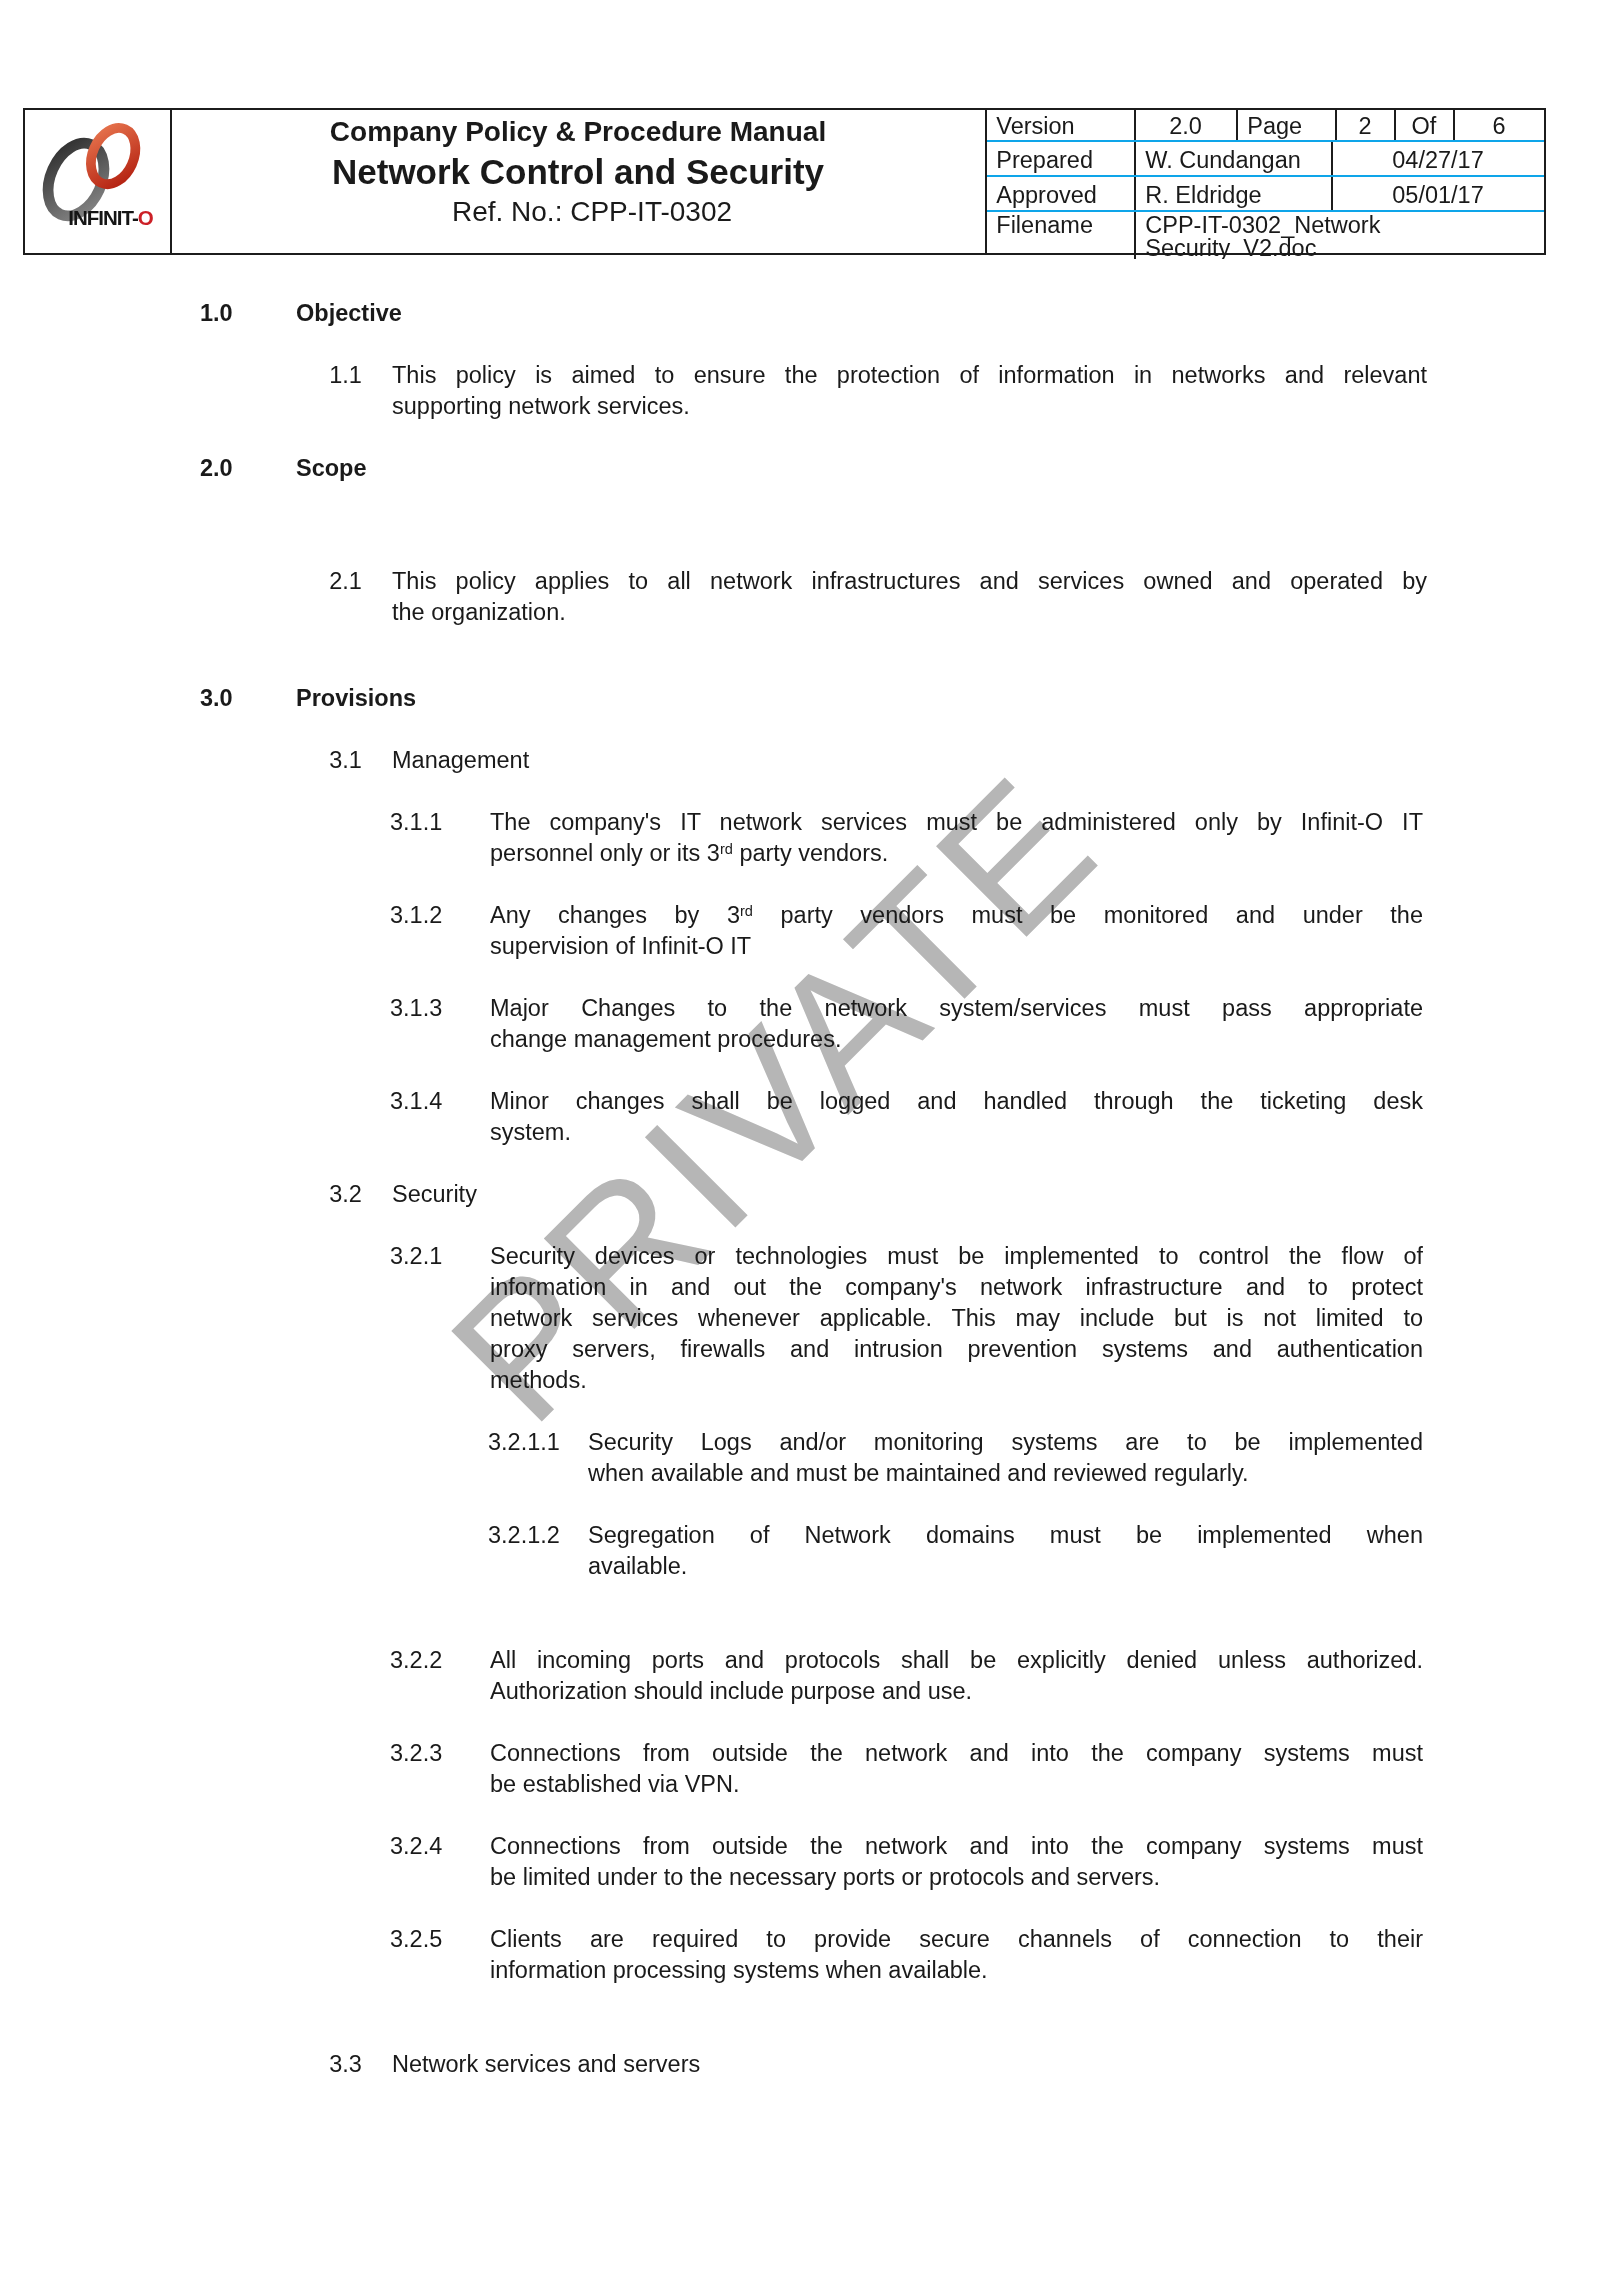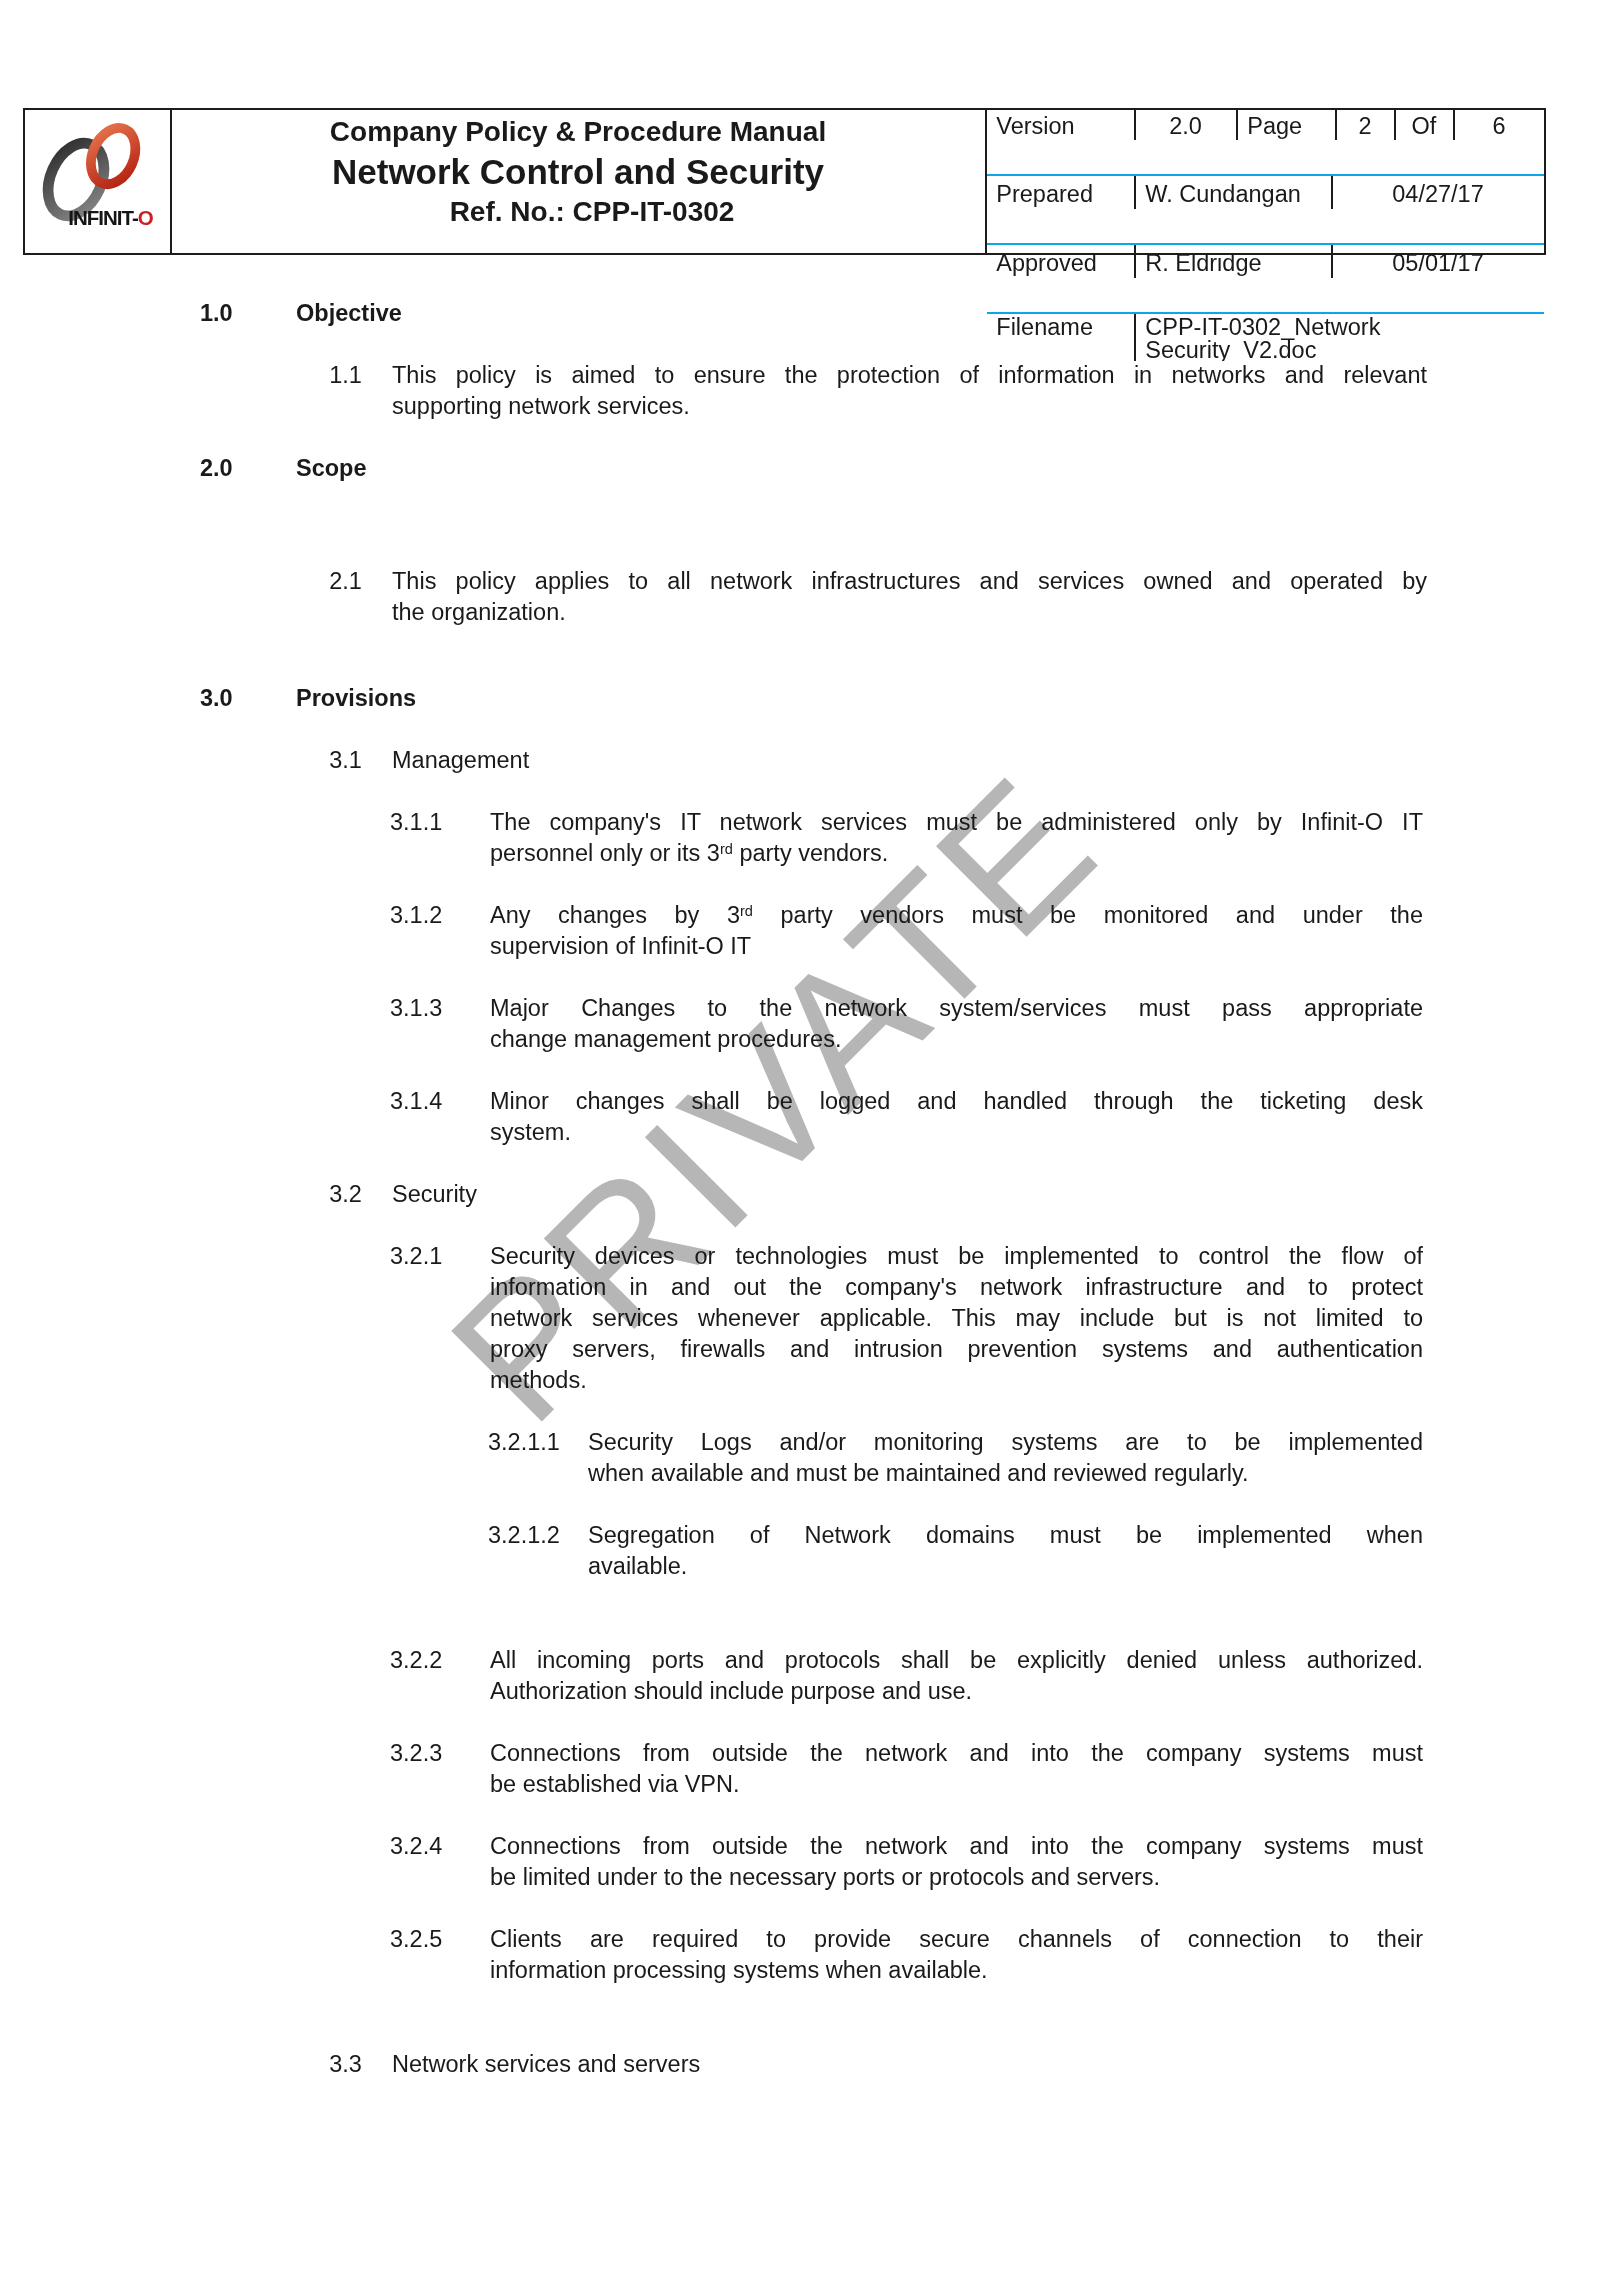--- a/index.html
+++ b/index.html
@@ -18,23 +18,23 @@
   .header-table {
     position:absolute; left:22.5px; top:108px; width:1523px; height:147px;
     border:2.9px solid #1c1c1c; display:flex; z-index:1; box-sizing:border-box;
     background:transparent;
   }
   .logo-cell { width:147px; box-sizing:border-box; border-right:2px solid #1c1c1c;
     display:flex; align-items:center; justify-content:center; }
   .title-cell { flex:1; text-align:center; padding-top:3px; box-sizing:border-box; }
   .title-l1 { font-size:28px; font-weight:bold; line-height:37px; }
   .title-l2 { font-size:35px; font-weight:bold; line-height:43px; }
-  .title-l3 { font-size:28px; font-weight:bold; line-height:37px;margin-left:28px; }
+  .title-l3 { font-size:28px; font-weight:normal; line-height:37px;margin-left:28px; }
   .meta-cell { width:559px; box-sizing:border-box; border-left:2px solid #1c1c1c;
-    display:flex; flex-direction:column; font-size:23.5px;gap:34px; }
+    display:flex; flex-direction:column; font-size:23.5px; }
   .meta-row { display:flex; box-sizing:border-box; }
   .meta-row + .meta-row { border-top:2px solid #0ea5e9; }
   .meta-row .c { box-sizing:border-box; padding:2px 0 0 9.8px; overflow:hidden; }
   .meta-row .c + .c { border-left:2px solid #1c1c1c; }
   .meta-row .ctr { text-align:center; padding-left:0; }
   .r1 { height:31px; line-height:28px; }
   .r2, .r3 { height:35px; line-height:32px; }
   .r4 { flex:1; line-height:22.5px; }
   .w-label { width:147px; }
   .r1 .w-ver { width:102px; } .r1 .w-page { width:99px; }

